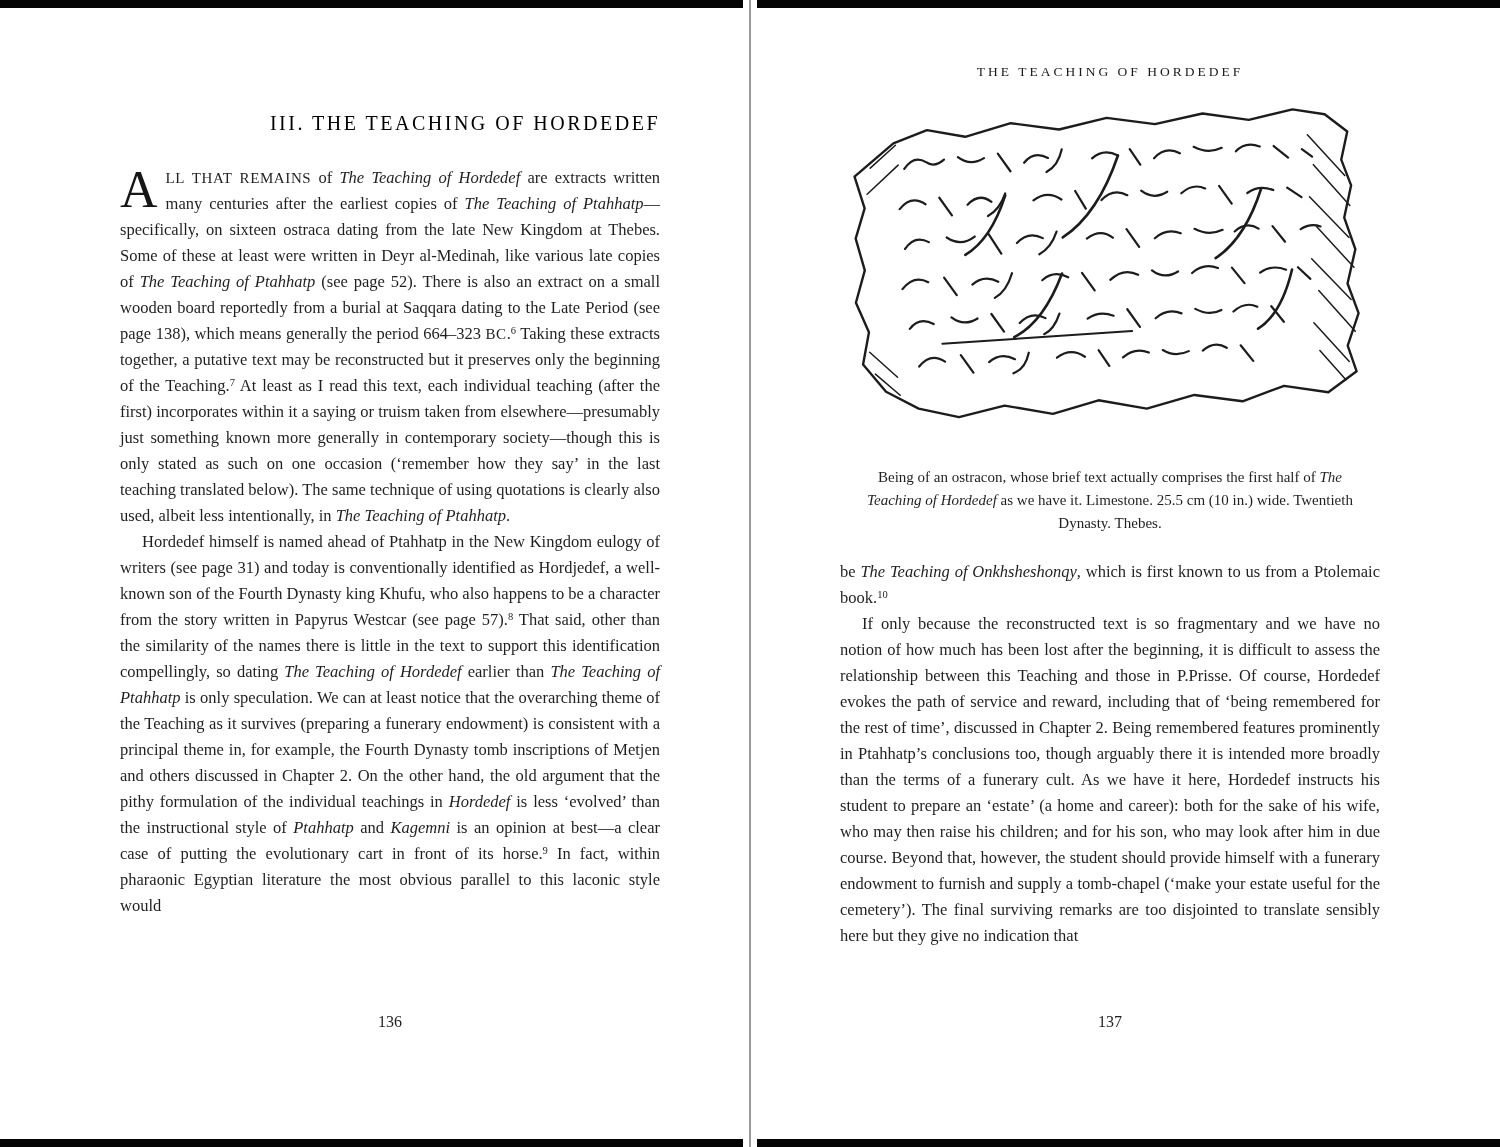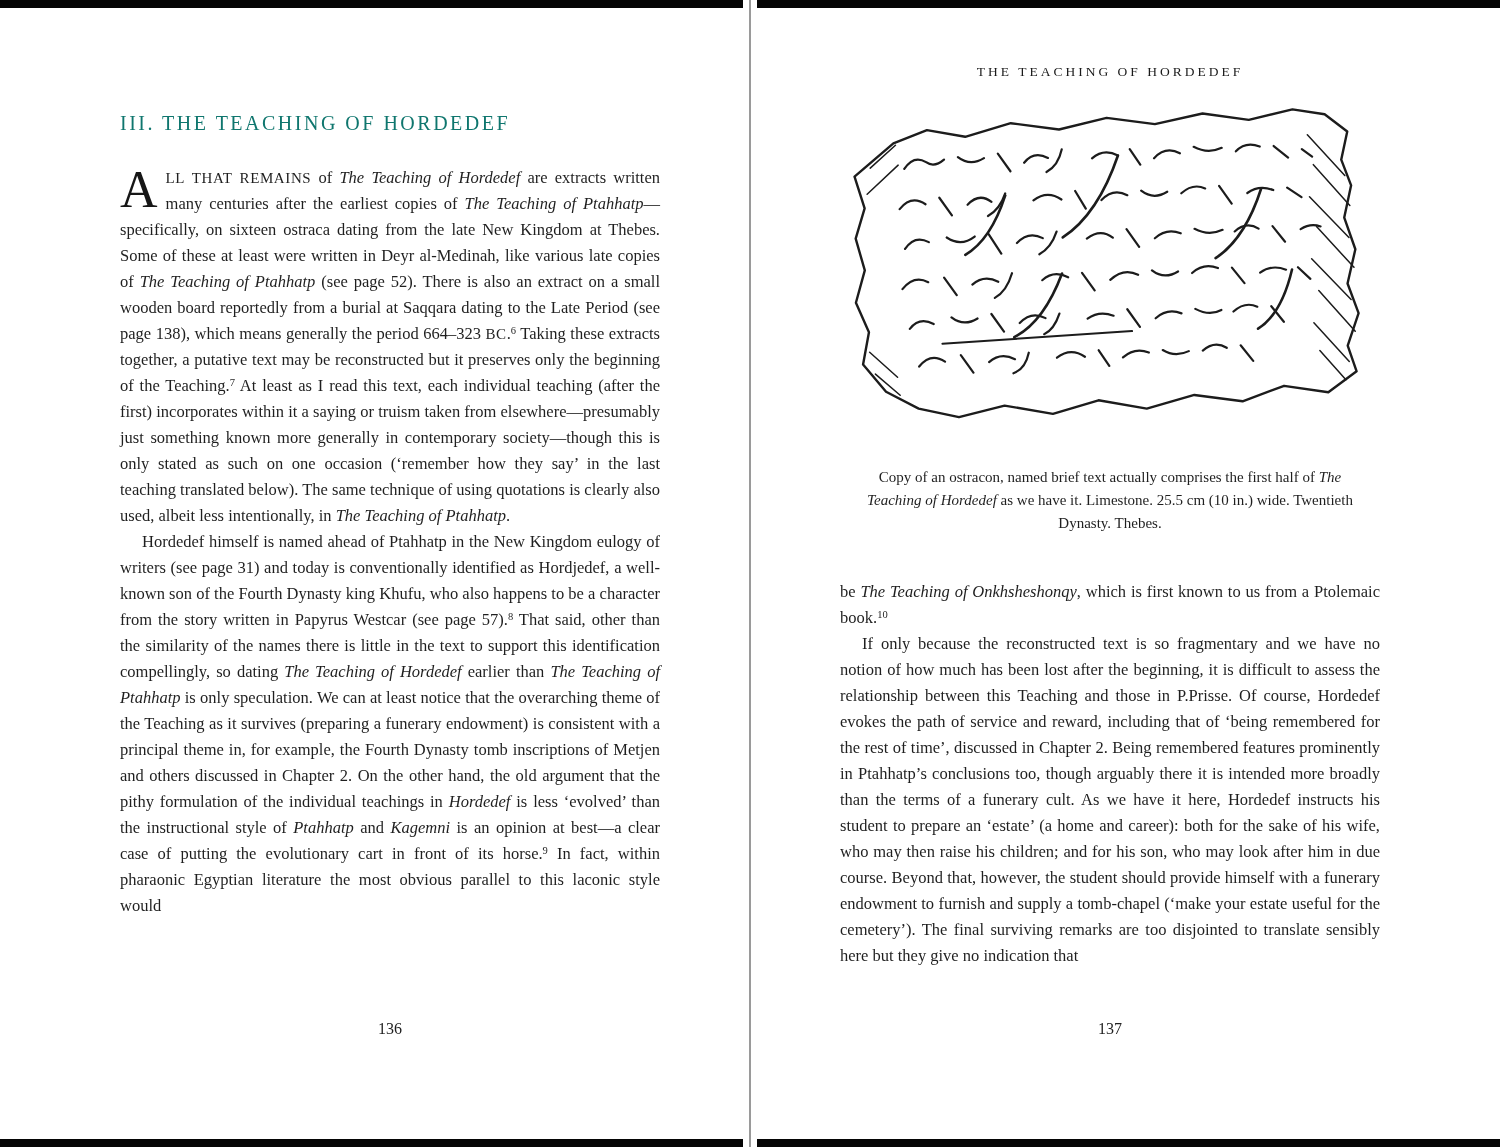--- a/index.html
+++ b/index.html
@@ -21,22 +21,22 @@
   .edge-br { bottom: 0; left: 757px; width: 743px; }
 
   .gutter { position: absolute; left: 749px; top: 0; width: 2px; height: 1147px; background: #9a9a9a; z-index: 5; }
 
   .page { width: 750px; height: 1147px; position: relative; box-sizing: border-box; }
   .page-left  { padding: 112px 90px 0 120px; }
   .page-right { padding: 64px 120px 0 90px; }
 
   .chapter-heading {
     font-size: 20px; font-weight: normal;
-    letter-spacing: 2.5px; text-align: left;
-    color: #0f766e; margin: 0 0 30px 0;
+    letter-spacing: 2.5px; text-align: right;
+    color: #000000; margin: 0 0 30px 0;
   }
 
   .running-header {
     font-size: 13.5px; letter-spacing: 3px;
     text-align: center; color: #1a1a1a;
     margin: 0 0 0 0;
   }
 
   .body-text {
     font-size: 16.5px; line-height: 26px;
@@ -55,24 +55,24 @@
 
   .figure { width: 586px; margin: 16px 0 0 -28px; }
   .figure svg { display: block; }
 
   .caption {
     font-size: 15px; line-height: 23px;
     text-align: center; color: #1f1f1f;
     width: 520px; margin: 18px auto 0;
   }
 
-  .right-body { margin-top: 44px; }
+  .right-body { margin-top: 24px; }
 
   .folio {
-    position: absolute; bottom: 109px;
+    position: absolute; bottom: 116px;
     font-size: 16px; text-align: center; color: #1f1f1f;
   }
   .folio-left  { left: 120px; width: 540px; }
   .folio-right { left: 90px;  width: 540px; text-align: center; }
 </style>
 </head>
 <body>
 
 <div class="spread">
 
@@ -111,21 +111,21 @@
             <path d="M90 186 q12 -14 26 -6 M132 176 l12 18 M160 184 q12 -10 26 -2 M200 174 q-6 18 -18 24 M230 182 q12 -10 26 -2 M270 176 l12 18 M298 184 q14 -12 28 -4 M340 176 q12 10 26 2 M380 180 q12 -10 26 -4 M420 176 l12 16 M448 182 q12 -8 26 -2 M486 178 l12 12"></path>
             <path d="M96 226 q10 -12 24 -4 M138 216 q12 10 26 2 M178 214 l12 18 M206 224 q12 -12 26 -4 M246 216 q-6 16 -16 20 M274 222 q12 -8 26 -2 M314 214 l12 18 M342 224 q12 -10 26 -4 M382 216 q14 8 26 2 M420 220 q12 -10 24 -4 M458 216 l12 16"></path>
             <path d="M104 264 q12 -14 26 -4 M146 254 l12 18 M174 262 q12 -10 26 -2 M214 254 q-4 16 -16 20 M242 260 q14 -10 28 0 M284 254 l10 16 M308 262 q12 -10 26 -4 M348 256 q12 8 26 2 M388 258 q12 -10 24 -2 M426 254 l12 16"></path>
             <path d="M310 60 q-22 58 -58 80 M452 98 q-18 50 -48 68 M250 176 q-20 48 -50 62 M196 96 q-16 44 -42 58 M480 180 q-12 44 -36 58" stroke-width="2.6"></path>
             <path d="M128 242 L318 236" stroke-width="2"></path>
           </g>
         </g>
       </svg>
     </figure>
 
-    <div class="caption"><span>Copy of an ostracon, named brief text actually comprises the first half of </span><span class="run-i">The Teaching of Hordedef</span><span> as we have it. Limestone. 25.5 cm (10 in.) wide. Twentieth Dynasty. Thebes.</span></div>
+    <div class="caption"><span>Being of an ostracon, whose brief text actually comprises the first half of </span><span class="run-i">The Teaching of Hordedef</span><span> as we have it. Limestone. 25.5 cm (10 in.) wide. Twentieth Dynasty. Thebes.</span></div>
 
     <div class="body-text right-body">
       <p class="para"><span>be </span><span class="run-i">The Teaching of Onkhsheshonqy</span><span>, which is first known to us from a Ptolemaic book.</span><span class="run-sup">10</span></p>
       <p class="para indent"><span>If only because the reconstructed text is so fragmentary and we have no notion of how much has been lost after the beginning, it is difficult to assess the relationship between this Teaching and those in P.Prisse. Of course, Hordedef evokes the path of service and reward, including that of ‘being remembered for the rest of time’, discussed in Chapter 2. Being remembered features prominently in Ptahhatp’s conclusions too, though arguably there it is intended more broadly than the terms of a funerary cult. As we have it here, Hordedef instructs his student to prepare an ‘estate’ (a home and career): both for the sake of his wife, who may then raise his children; and for his son, who may look after him in due course. Beyond that, however, the student should provide himself with a funerary endowment to furnish and supply a tomb-chapel (‘make your estate useful for the cemetery’). The final surviving remarks are too disjointed to translate sensibly here but they give no indication that</span></p>
     </div>
 
     <div class="folio folio-right">137</div>
   </section>
 
 </div>

